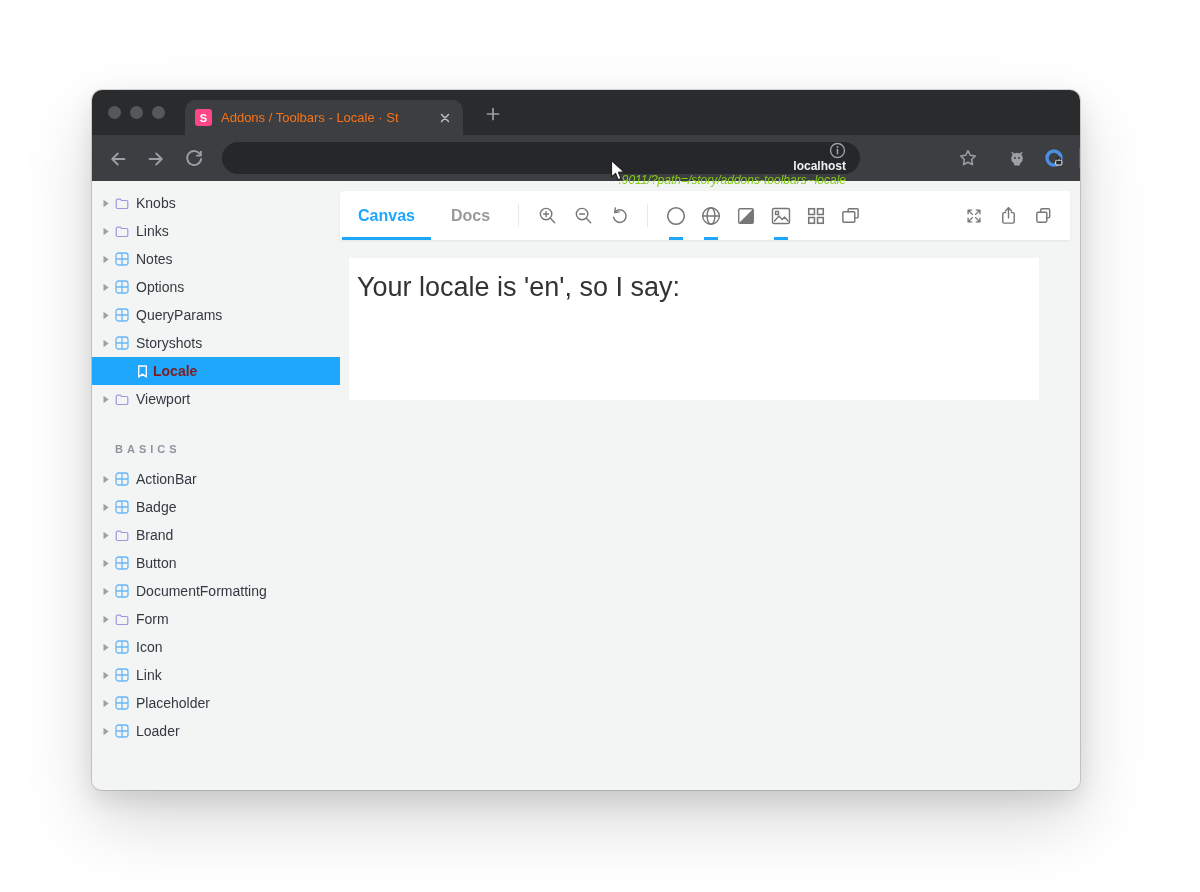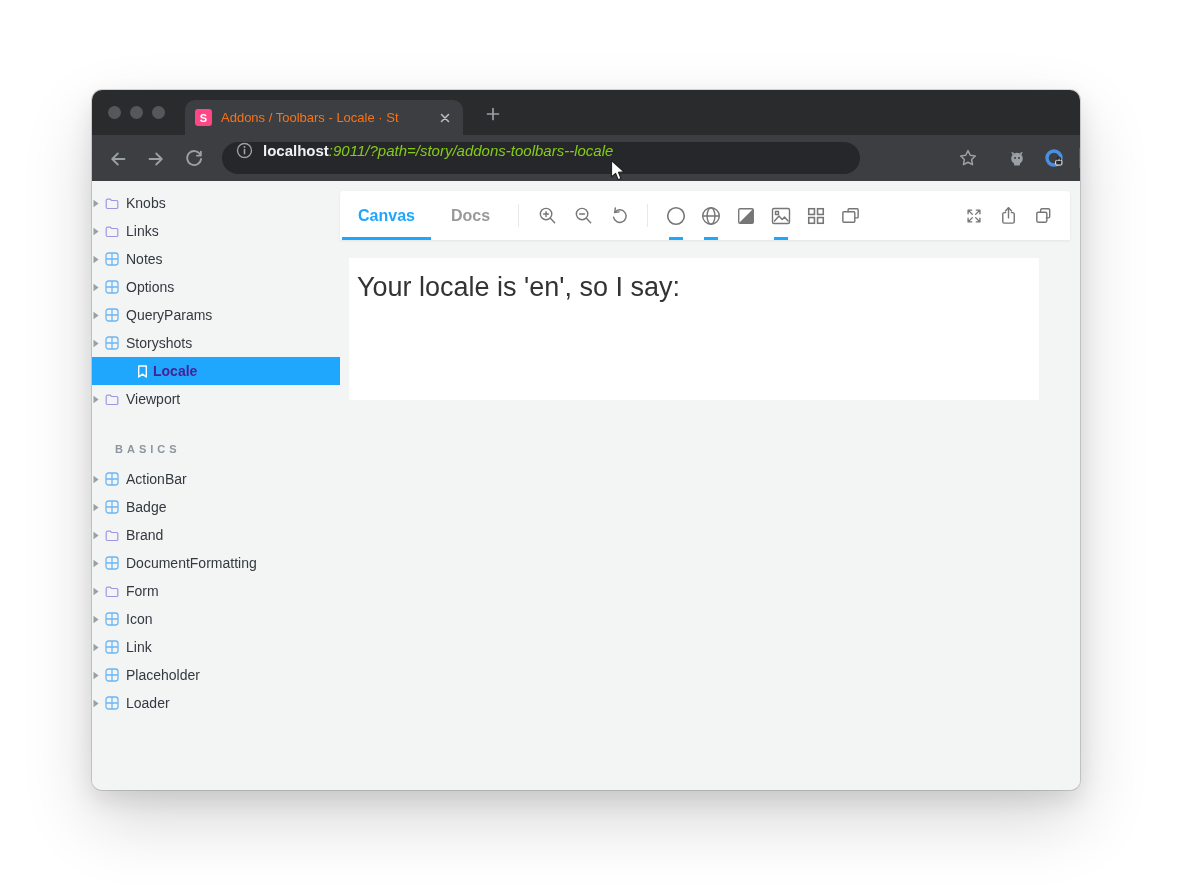--- a/index.html
+++ b/index.html
@@ -38,38 +38,38 @@
     background:linear-gradient(90deg, rgba(61,62,65,0), #3d3e41); }
   .tab-close { margin-left:4px; flex:none; }
   .newtab-btn { position:absolute; left:388px; top:12px; width:26px; height:24px;
     display:flex; align-items:center; justify-content:center; }
 
   .chrome-toolbar { position:relative; height:46px; background:#3d3e41; }
   .nav-btn { position:absolute; top:12px; width:24px; height:24px;
     display:flex; align-items:center; justify-content:center; }
   .omnibox {
     position:absolute; left:130px; top:7px; width:638px; height:32px;
-    border-radius:16px; background:#26272a; display:flex; align-items:flex-start;
-    padding:0 14px; font-size:15px;
+    border-radius:16px; background:#26272a; display:flex; align-items:flex-end;
+    padding:0 14px; font-size:12px;flex-direction:column;
   }
   .url-host { color:#f0f1f2; font-weight:600; margin-left:10px; }
   .url-rest { color:#84cc16;font-style:italic; }
   .chrome-ico { position:absolute; top:11px; width:24px; height:24px;
     display:flex; align-items:center; justify-content:center; }
   .tb-sep { position:absolute; left:987px; top:13px; width:1px; height:20px; background:#5a5b5f; }
 
   
   .app { display:flex; height:609px; background:#f3f5f5; }
   .sidebar { width:248px; flex:none; padding-top:8px; font-size:14px; color:#33393f; }
-  .side-row { height:28px; display:flex; align-items:center; }
+  .side-row { height:28px; display:flex; align-items:center; padding-left:10px; }
   .side-row .chev { width:8px; margin-right:5px; display:flex; flex:none; }
   .side-row .ticon { width:15px; margin-right:6px; display:flex; flex:none; }
   .side-row.depth1 { padding-left:45px; }
   .side-row.depth1 .ticon { width:11px; margin-right:5px; }
-  .side-row.selected { background:var(--accent); color:#4c1d95; font-weight:700; }
+  .side-row.selected { background:var(--accent); color:#7f1d1d; font-weight:700; }
   .section-title { margin:30px 0 8px 23px; height:14px; font-size:11px;
     letter-spacing:4px; color:#8d959d; font-weight:600; }
 
   .preview { flex:1; position:relative; }
   .sb-toolbar {
     position:absolute; left:0; top:10px; right:10px; height:49px; background:#fff;
     border-radius:4px 4px 0 0; display:flex; align-items:stretch;
     font-size:16px; font-weight:700; color:#999;
     box-shadow:0 1px 3px rgba(0,0,0,.07);
   }
@@ -318,20 +318,34 @@
               <svg width="8" height="9" viewBox="0 0 8 9">
                 <path d="M1.5 0.8 L6.6 4.5 L1.5 8.2 Z" fill="#99a0a6"></path>
               </svg>
             </span>
             <span class="ticon">
               <svg width="14" height="13" viewBox="0 0 14 13">
                 <path d="M1.2 3.4 a1.2 1.2 0 0 1 1.2 -1.2 h2.9 l1.1 1.3 h5.2 a1.2 1.2 0 0 1 1.2 1.2 v5.6 a1.2 1.2 0 0 1 -1.2 1.2 H2.4 a1.2 1.2 0 0 1 -1.2 -1.2 z" fill="none" stroke="#a195e2" stroke-width="1.2"></path>
               </svg>
             </span>
             <span>Brand</span>
+          </div>
+          <div class="side-row">
+            <span class="chev">
+              <svg width="8" height="9" viewBox="0 0 8 9">
+                <path d="M1.5 0.8 L6.6 4.5 L1.5 8.2 Z" fill="#99a0a6"></path>
+              </svg>
+            </span>
+            <span class="ticon">
+              <svg width="14" height="14" viewBox="0 0 14 14">
+                <rect x="1" y="1" width="12" height="12" rx="2.5" fill="none" stroke="#6cb6f5" stroke-width="1.3"></rect>
+                <path d="M7 1 V13 M1 7 H13" stroke="#6cb6f5" stroke-width="1.3"></path>
+              </svg>
+            </span>
+            <span>Button</span>
           </div>
           <div class="side-row">
             <span class="chev">
               <svg width="8" height="9" viewBox="0 0 8 9">
                 <path d="M1.5 0.8 L6.6 4.5 L1.5 8.2 Z" fill="#99a0a6"></path>
               </svg>
             </span>
             <span class="ticon">
               <svg width="14" height="14" viewBox="0 0 14 14">
                 <rect x="1" y="1" width="12" height="12" rx="2.5" fill="none" stroke="#6cb6f5" stroke-width="1.3"></rect>

